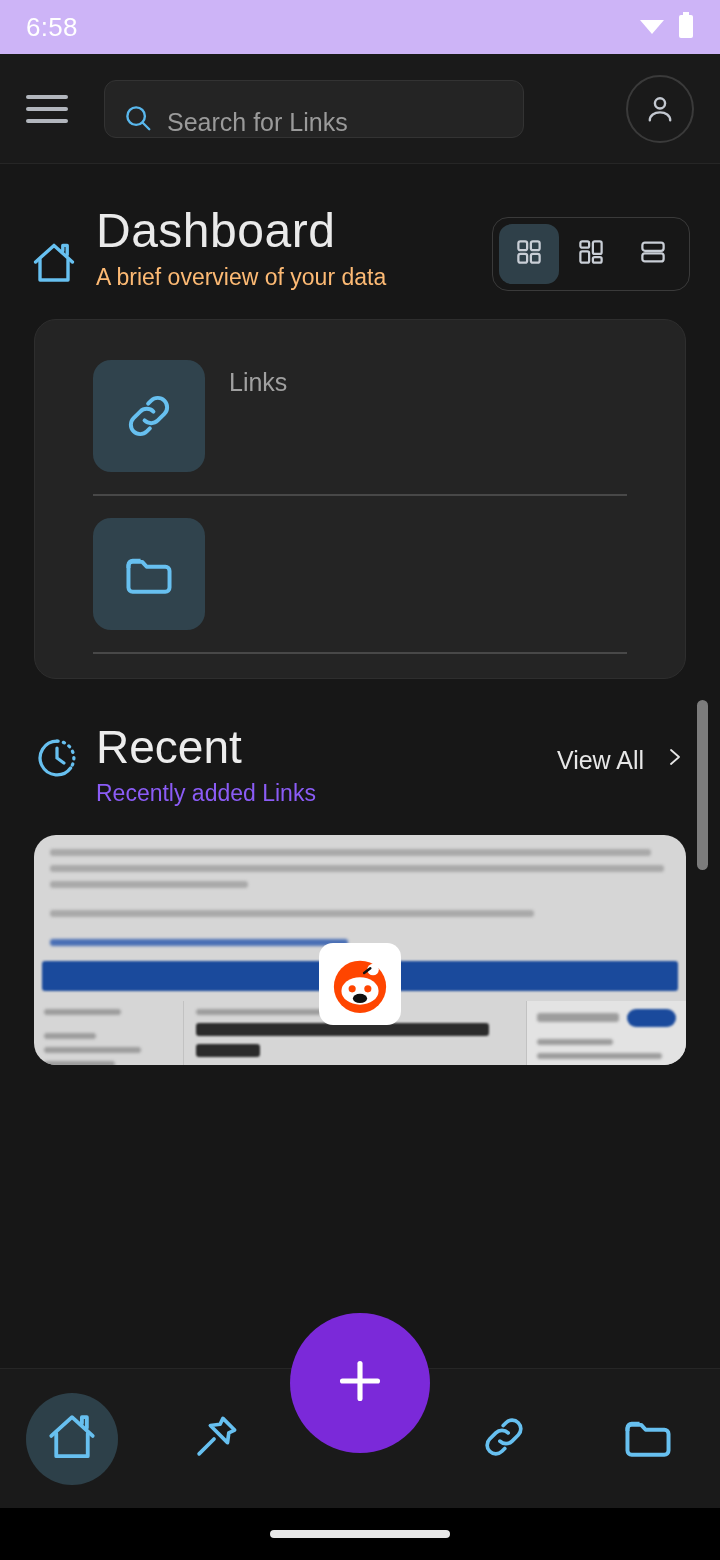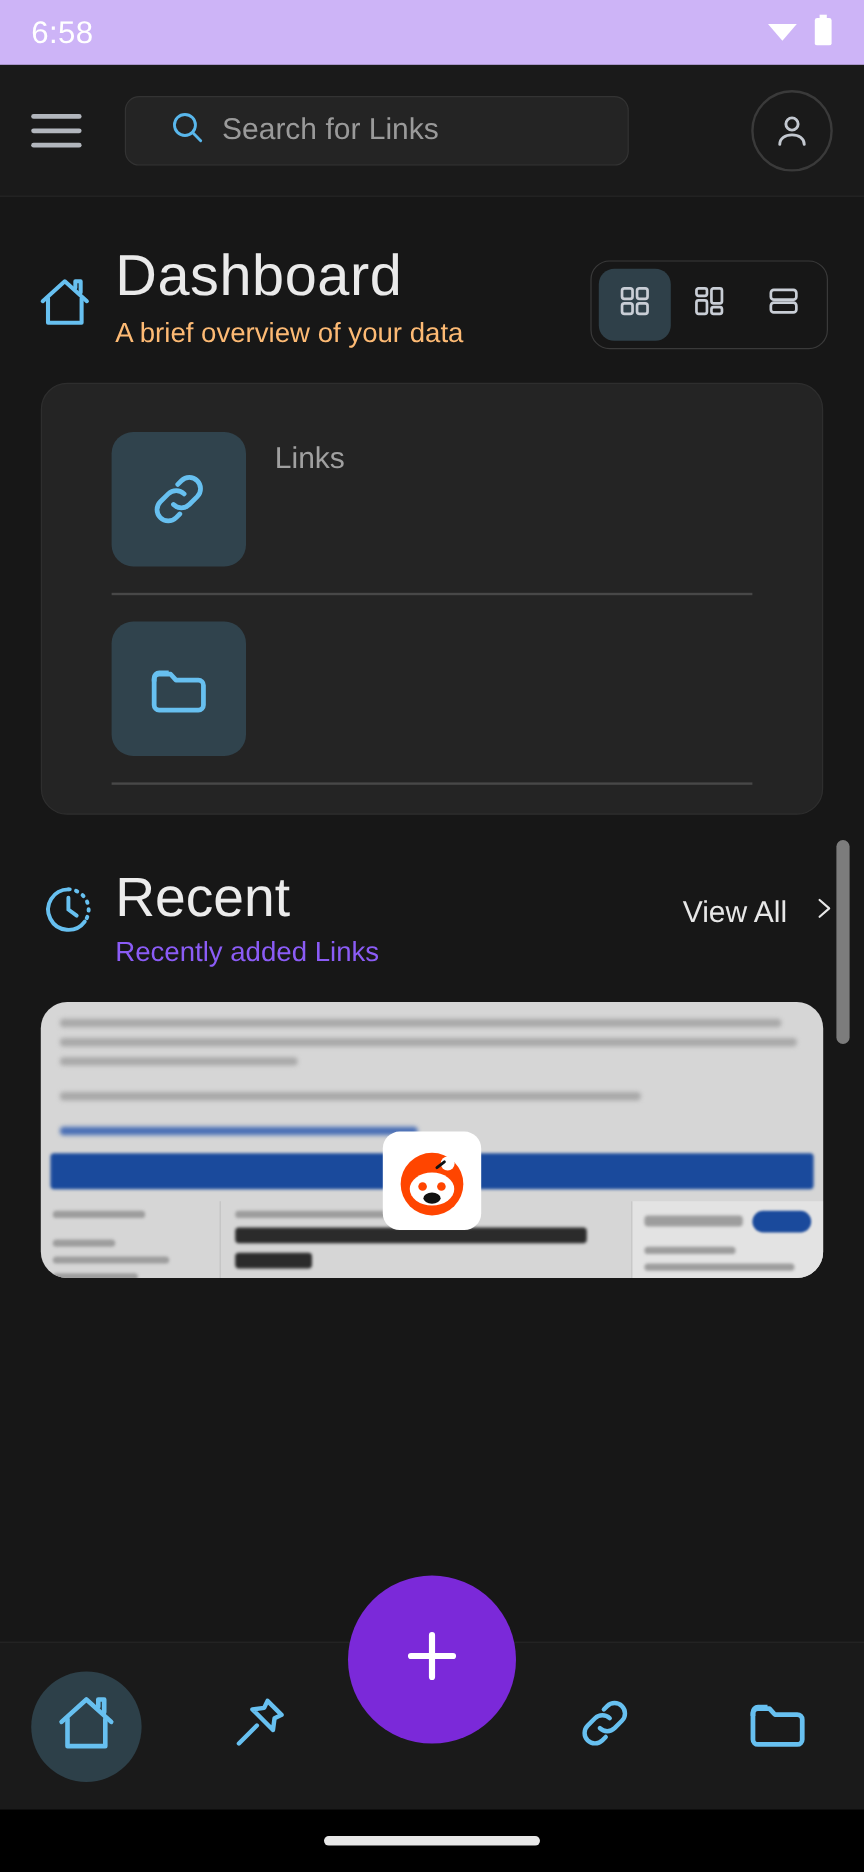--- a/index.html
+++ b/index.html
@@ -42,39 +42,39 @@
   .hamburger { width:42px; display:flex; flex-direction:column; gap:8px; cursor:pointer; }
   .hamburger span { display:block; height:4px; border-radius:2px; background:#b2b6bd; }
 
   .searchbar {
     margin-left:36px;
     flex:0 0 420px;
     height:58px;
     background:#242424;
     border:1px solid #333333;
     border-radius:12px;
-    display:flex; align-items:center;
-    padding:0 36px;
+    display:flex; align-items:flex-end;
+    padding:0 18px;
     gap:14px;
   }
   .search-placeholder {
     color:#9a9a9a; font-size:25px;
   }
 
   .avatar-btn {
     margin-left:auto;
     width:68px; height:68px;
     border-radius:50%;
     border:2px solid #3a3a3a;
     display:flex; align-items:center; justify-content:center;
   }
 
   
   .page-header {
-    display:flex; align-items:center;
+    display:flex; align-items:flex-end;
     padding:42px 30px 0 30px;
   }
   .ph-icon { margin-top:12px; margin-right:18px; }
   .ph-titles { flex:1; }
   .page-title {
     font-size:48px; font-weight:300; color:#eaeaea;
     letter-spacing:.5px; line-height:1.05;
   }
   .page-sub {
     font-size:23px; color:#fdba74; margin-top:8px; font-weight:400;
@@ -120,21 +120,21 @@
     line-height:1.0; margin-top:2px; letter-spacing:1px;
   }
   .divider {
     height:2px; background:#484848;
     margin:0 58px;
   }
 
   
   .recent-header {
     display:flex; align-items:flex-start;
-    padding:44px 22px 0 34px;
+    padding:44px 34px 0 34px;
   }
   .rh-icon { margin-top:12px; margin-right:16px; }
   .rh-titles { flex:1; }
   .recent-title {
     font-size:46px; font-weight:300; color:#ececec; line-height:1.05;
   }
   .recent-sub { font-size:23px; color:#8b5cf6; margin-top:8px; }
   .view-all {
     margin-top:22px;
     display:flex; align-items:center; gap:18px;

